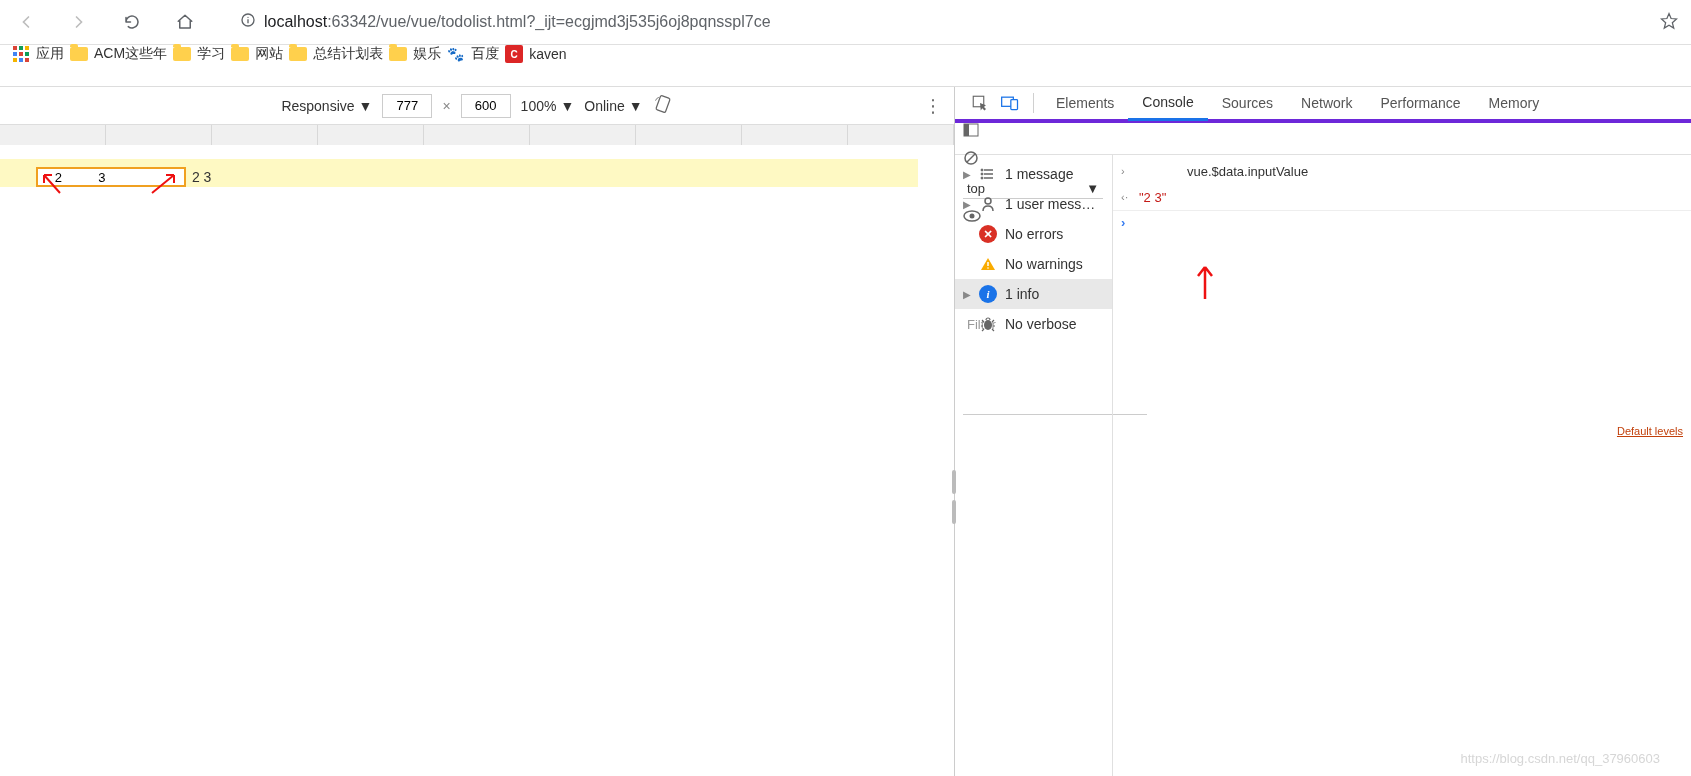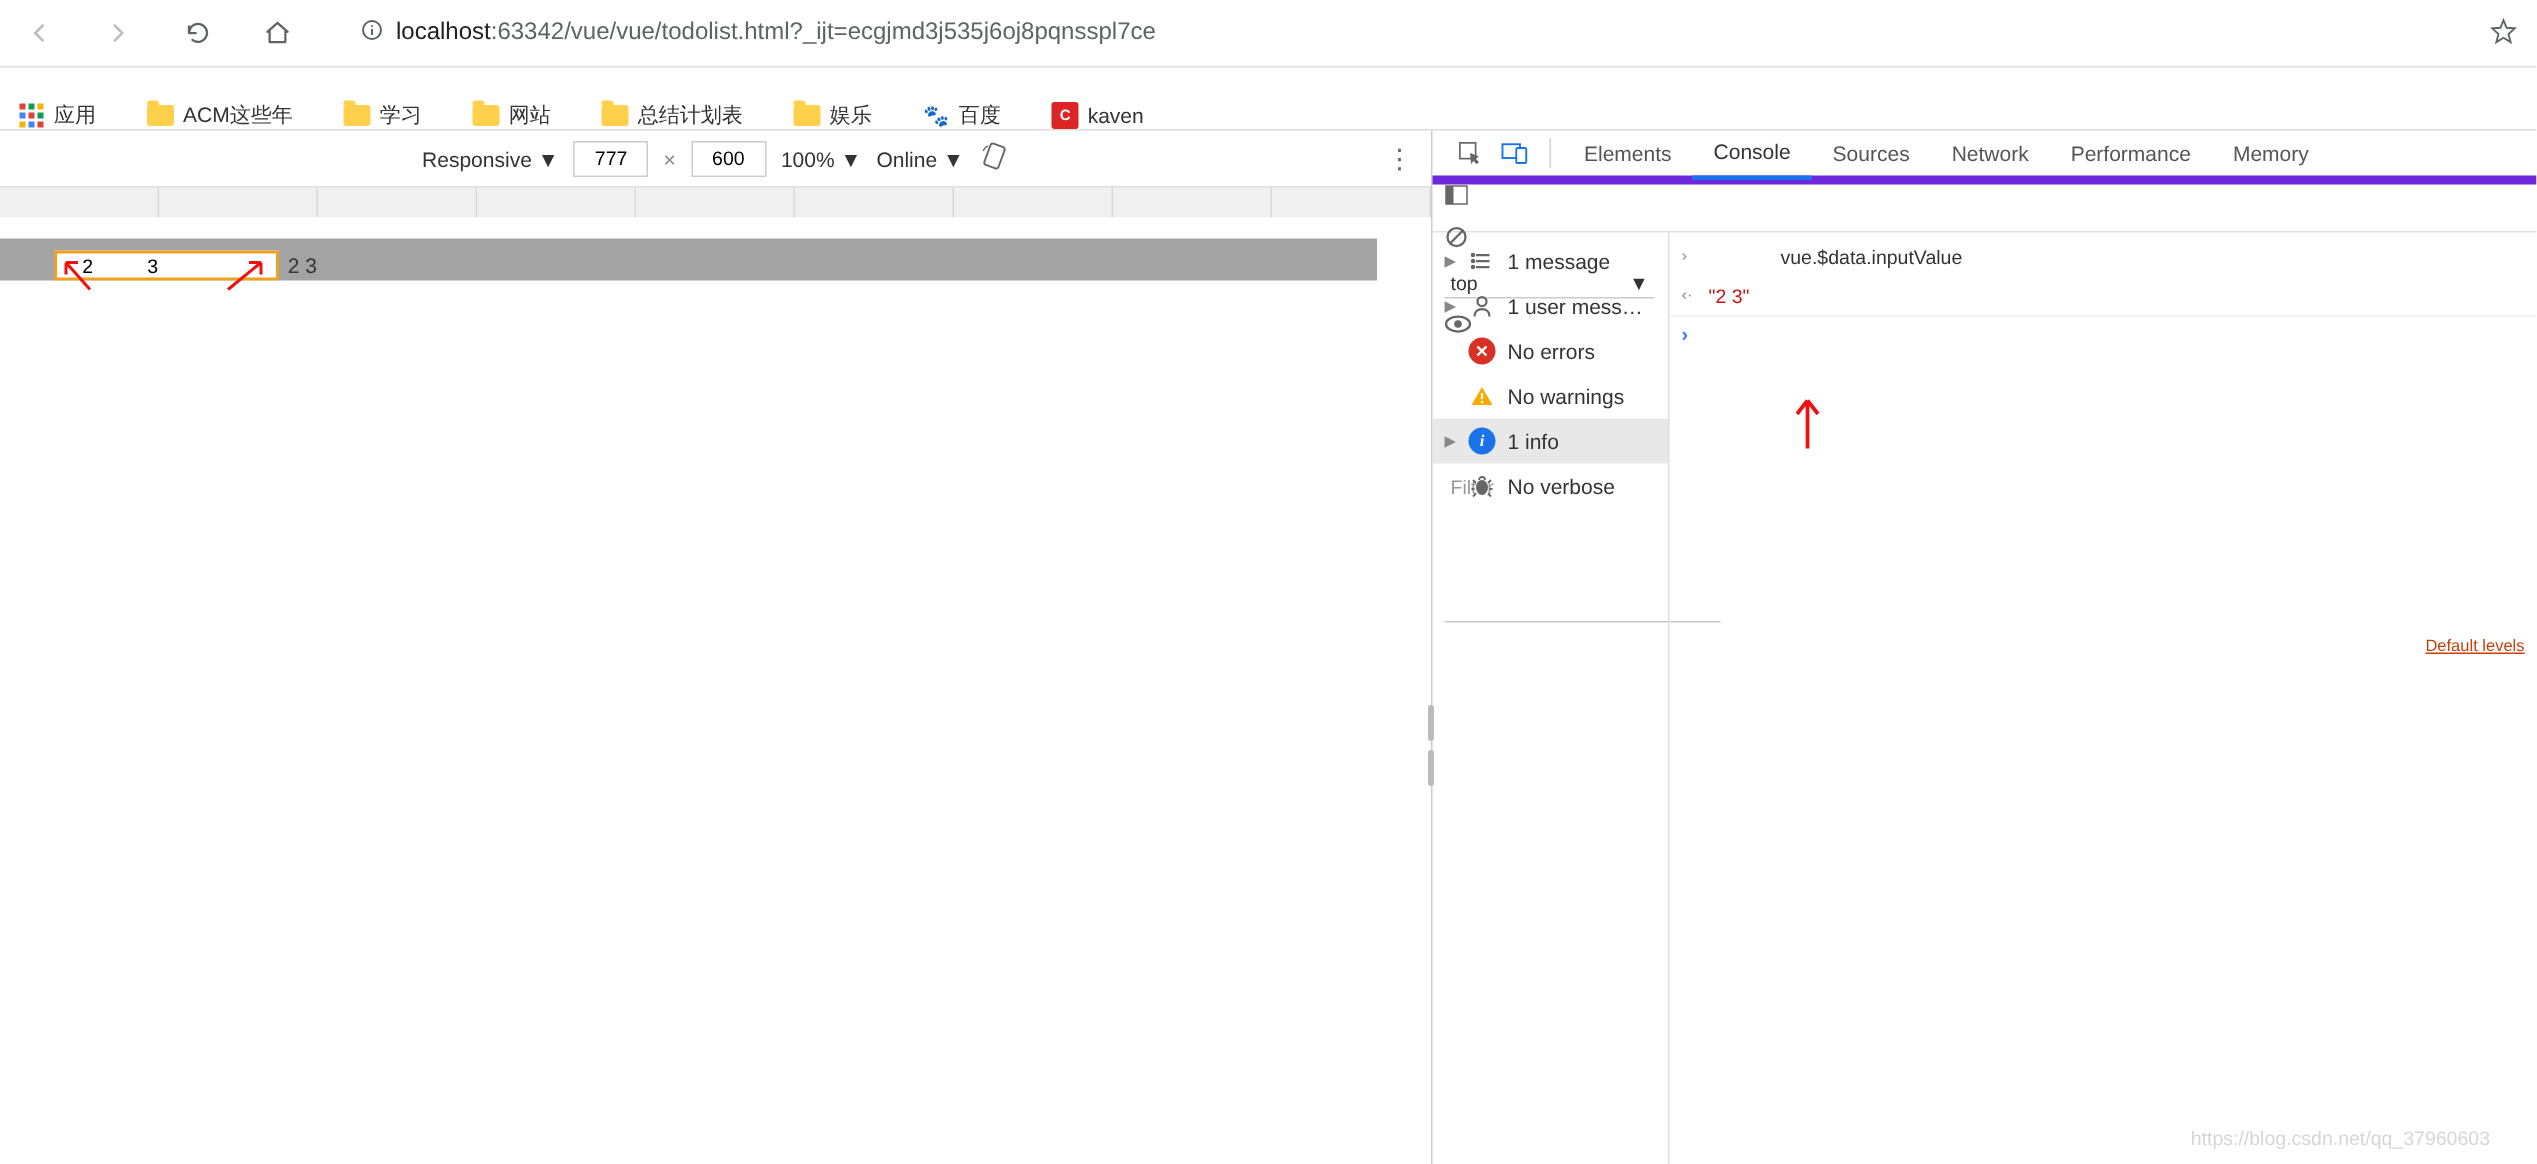--- a/index.html
+++ b/index.html
@@ -9,21 +9,21 @@
 .browser-chrome { height: 45px; border-bottom: 1px solid #e0e0e0; display: flex; align-items: center; padding: 0 12px; gap: 25px; }
 .nav-btn { width: 28px; height: 28px; display: flex; align-items: center; justify-content: center; color: #5f6368; border-radius: 50%; }
 .nav-btn.disabled { color: #bdbdbd; }
 .addr-bar { flex: 1; height: 32px; border-radius: 16px; display: flex; align-items: center; padding: 0 16px; gap: 8px; font-size: 16px; color: #202124; }
 .addr-info { color: #5f6368; }
 .addr-host { color: #202124; }
 .addr-path { color: #5f6368; }
 .star-btn { color: #5f6368; margin-left: 8px; }
 
 
-.bookmarks { height: 42px; border-bottom: 1px solid #ddd; display: flex; align-items: flex-end; padding: 0 12px; gap: 34px; font-size: 14px; }
+.bookmarks { height: 42px; border-bottom: 1px solid #ddd; display: flex; align-items: flex-start; padding: 0 12px; gap: 6px; font-size: 14px; }
 .apps-icon { display: inline-block; width: 18px; height: 18px; }
 .apps-icon svg { display: block; }
 .bm { display: flex; align-items: center; gap: 6px; color: #333; }
 .folder-icon { width: 18px; height: 14px; background: #ffd04c; border-radius: 2px; position: relative; }
 .folder-icon::before { content: ""; position: absolute; top: -3px; left: 0; width: 8px; height: 3px; background: #ffd04c; border-radius: 2px 2px 0 0; }
 .baidu-icon { width: 18px; height: 18px; color: #2932e1; font-weight: bold; display:flex; align-items:center; justify-content:center; }
 .csdn-icon { width: 18px; height: 18px; background: #dc2626; color: #fff; font-size: 10px; font-weight: bold; display:flex; align-items:center; justify-content:center; border-radius:2px; }
 
 
 .main { display: flex; height: calc(776px - 87px); position: relative; }
@@ -37,29 +37,29 @@
 .dim-x { color: #888; }
 .rotate-icon { color: #666; }
 .kebab { position: absolute; right: 12px; color: #666; font-size: 18px; }
 
 
 .ruler { height: 20px; background: #f0f0f0; display: flex; }
 .ruler div { flex: 1; border-right: 1px solid #d8d8d8; }
 
 
 .viewport-wrap { flex: 1; background: #fff; padding: 14px 0 0 0; position: relative; }
-.viewport { width: 918px; margin: 0 auto 16px 0; background: #a3a3a3; padding: 8px 0 0 36px; }
+.viewport { width: 918px; margin: 0 auto 16px 0; background: #fef9c3; padding: 8px 0 0 36px; }
 .vp-input { width: 150px; height: 20px; border: 2px solid #f0a020; padding: 0 6px; font-size: 13px; outline: none; }
 .vp-text { font-size: 14px; margin-left: 2px; }
 
 
 .arrow { position: absolute; pointer-events: none; }
 
 
-.dt-tabs { height: 36px; border-bottom: 6px solid #6d28d9; display: flex; align-items: center; padding: 0 10px; gap: 0; }
+.dt-tabs { height: 36px; border-bottom: 4px solid #6d28d9; display: flex; align-items: center; padding: 0 10px; gap: 0; }
 .dt-tool-btn { width: 30px; height: 30px; display:flex; align-items:center; justify-content:center; color: #666; }
 .dt-tool-btn.active { color: #1a73e8; }
 .dt-divider { width: 1px; height: 20px; background: #d0d0d0; margin: 0 8px; }
 .dt-tab { padding: 0 14px; height: 36px; display:flex; align-items:center; color: #555; font-size: 14px; }
 .dt-tab.active { color: #333; border-bottom: 3px solid #1a73e8; }
 
 
 .con-toolbar { height: 32px; border-bottom: 1px solid #e0e0e0; display:flex; align-items:flex-start; padding: 0 8px; gap: 10px; flex-direction: column; }
 .con-toolbar .sel { border: none; background: transparent; font-size: 13px; width: 140px; display:flex; align-items:center; justify-content:space-between; padding: 2px 4px; border-bottom: 1px solid #ccc; color:#333; }
 .con-filter { flex: 0 0 180px; height: 22px; border: none; border-bottom: 1px solid #ccc; font-size: 13px; padding: 0 4px; color:#333; }

